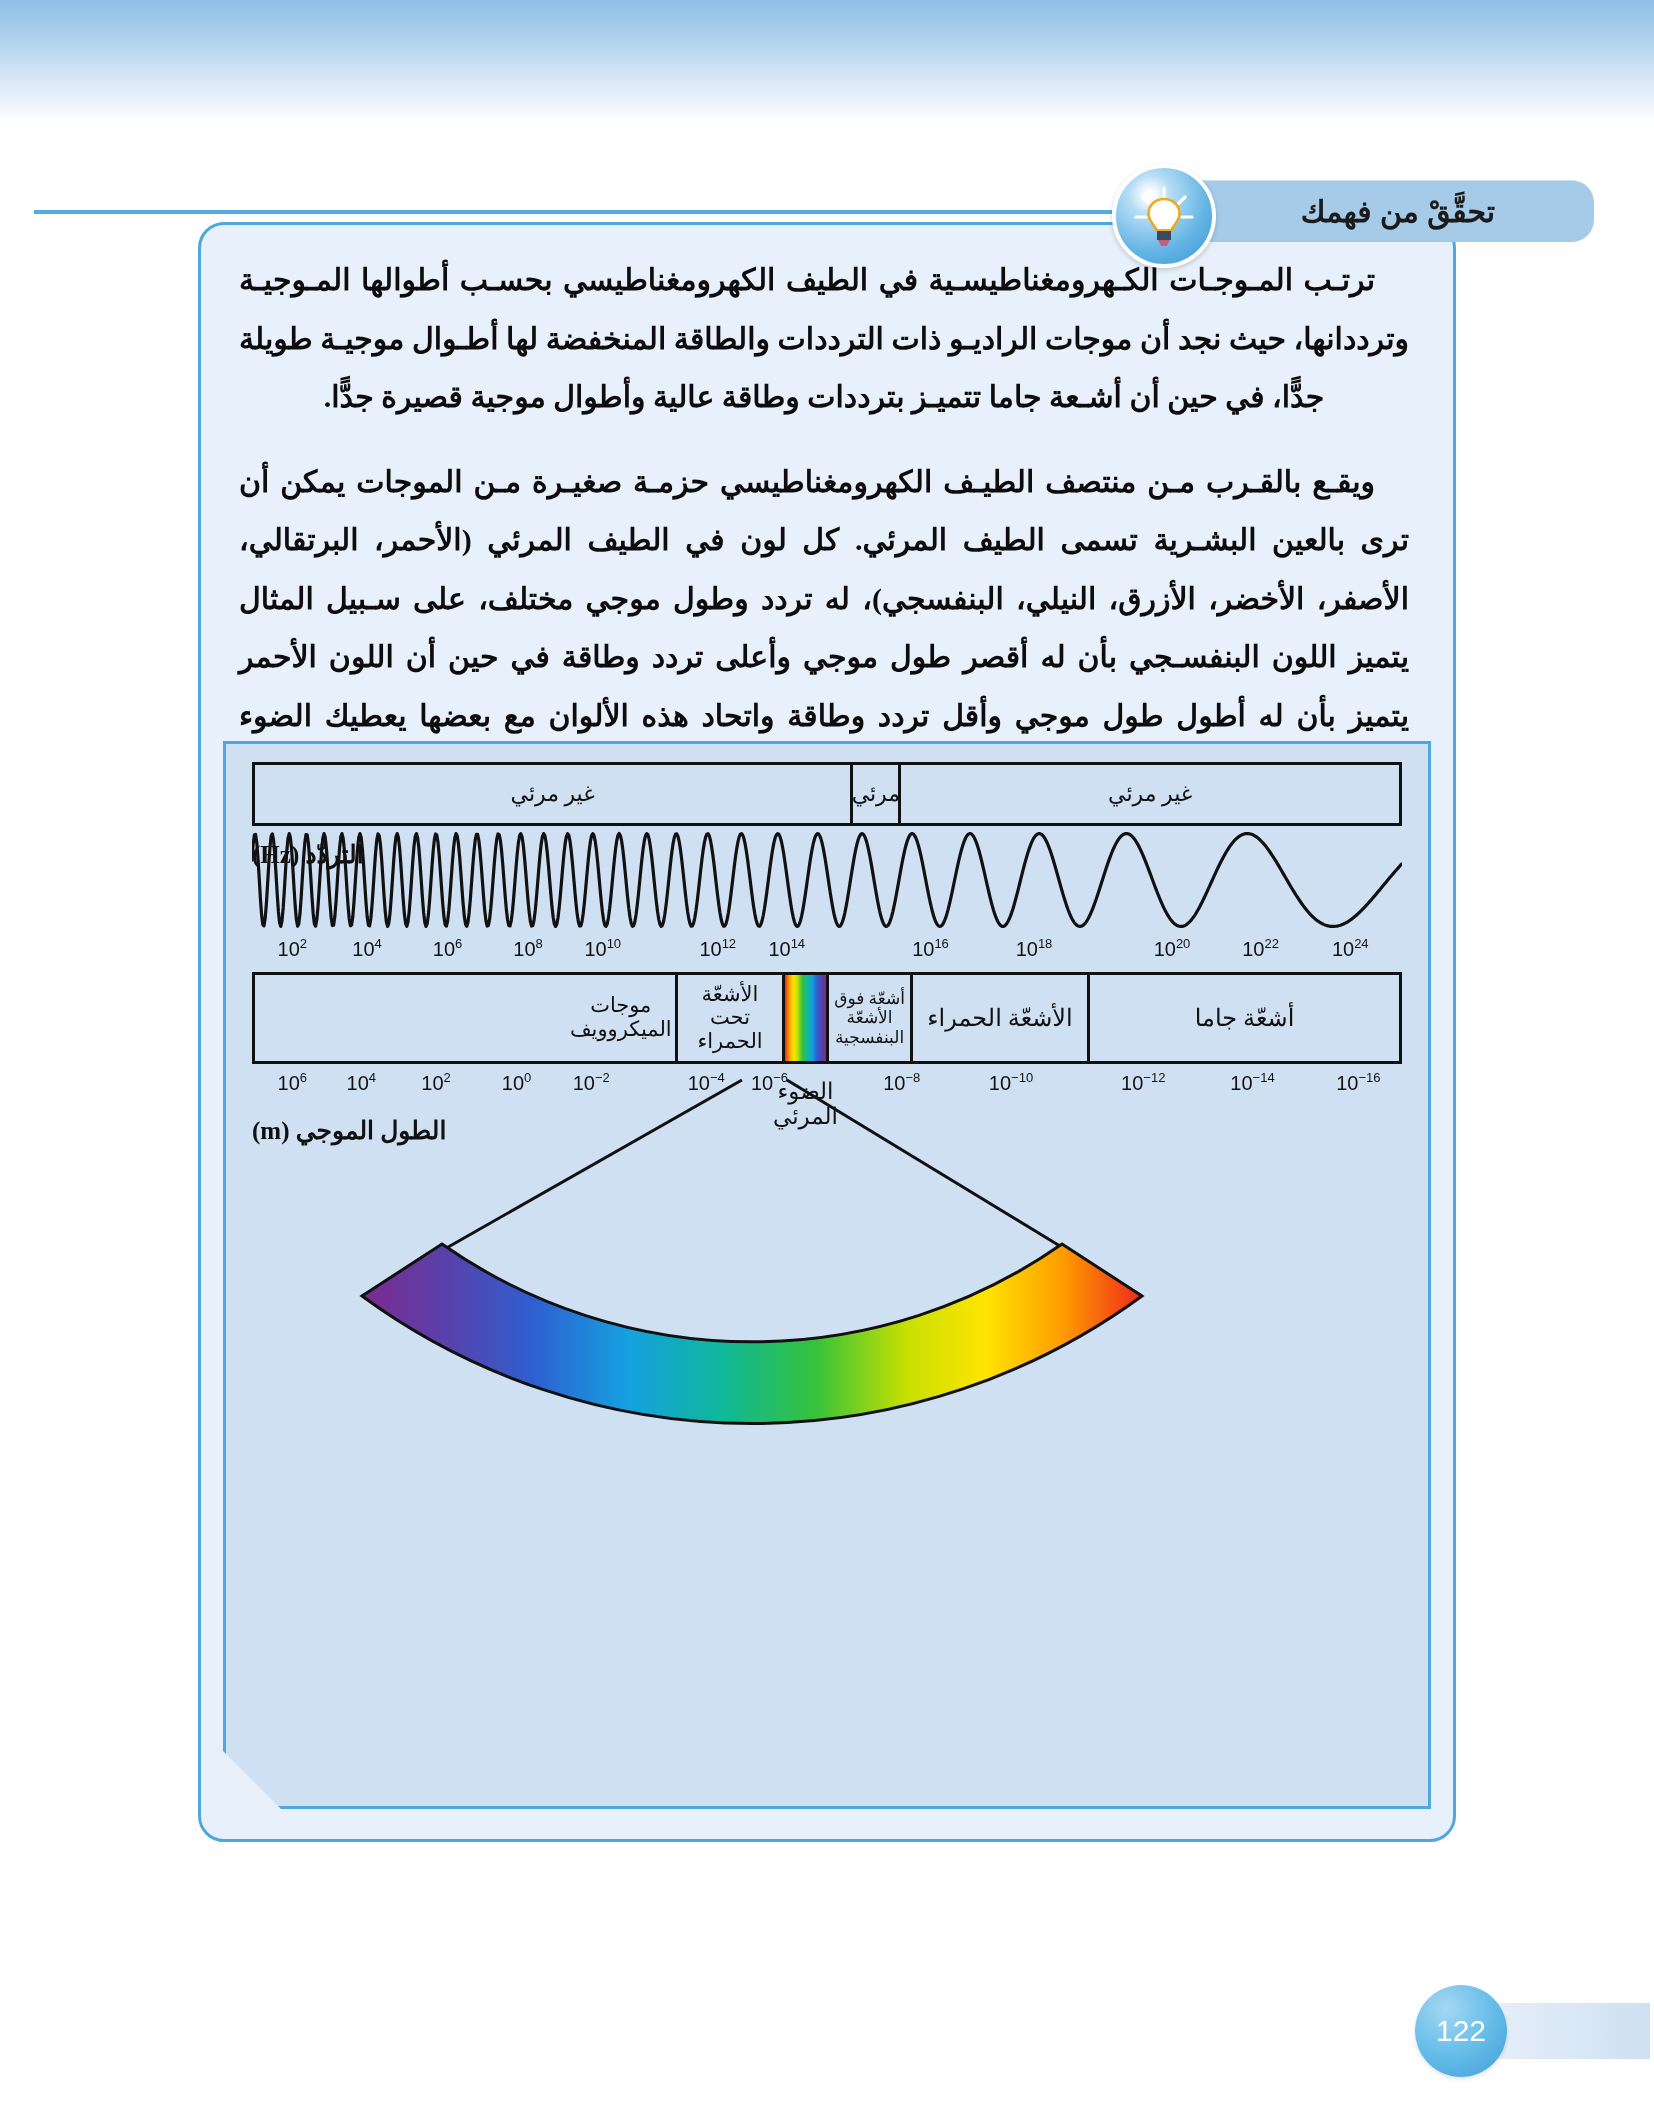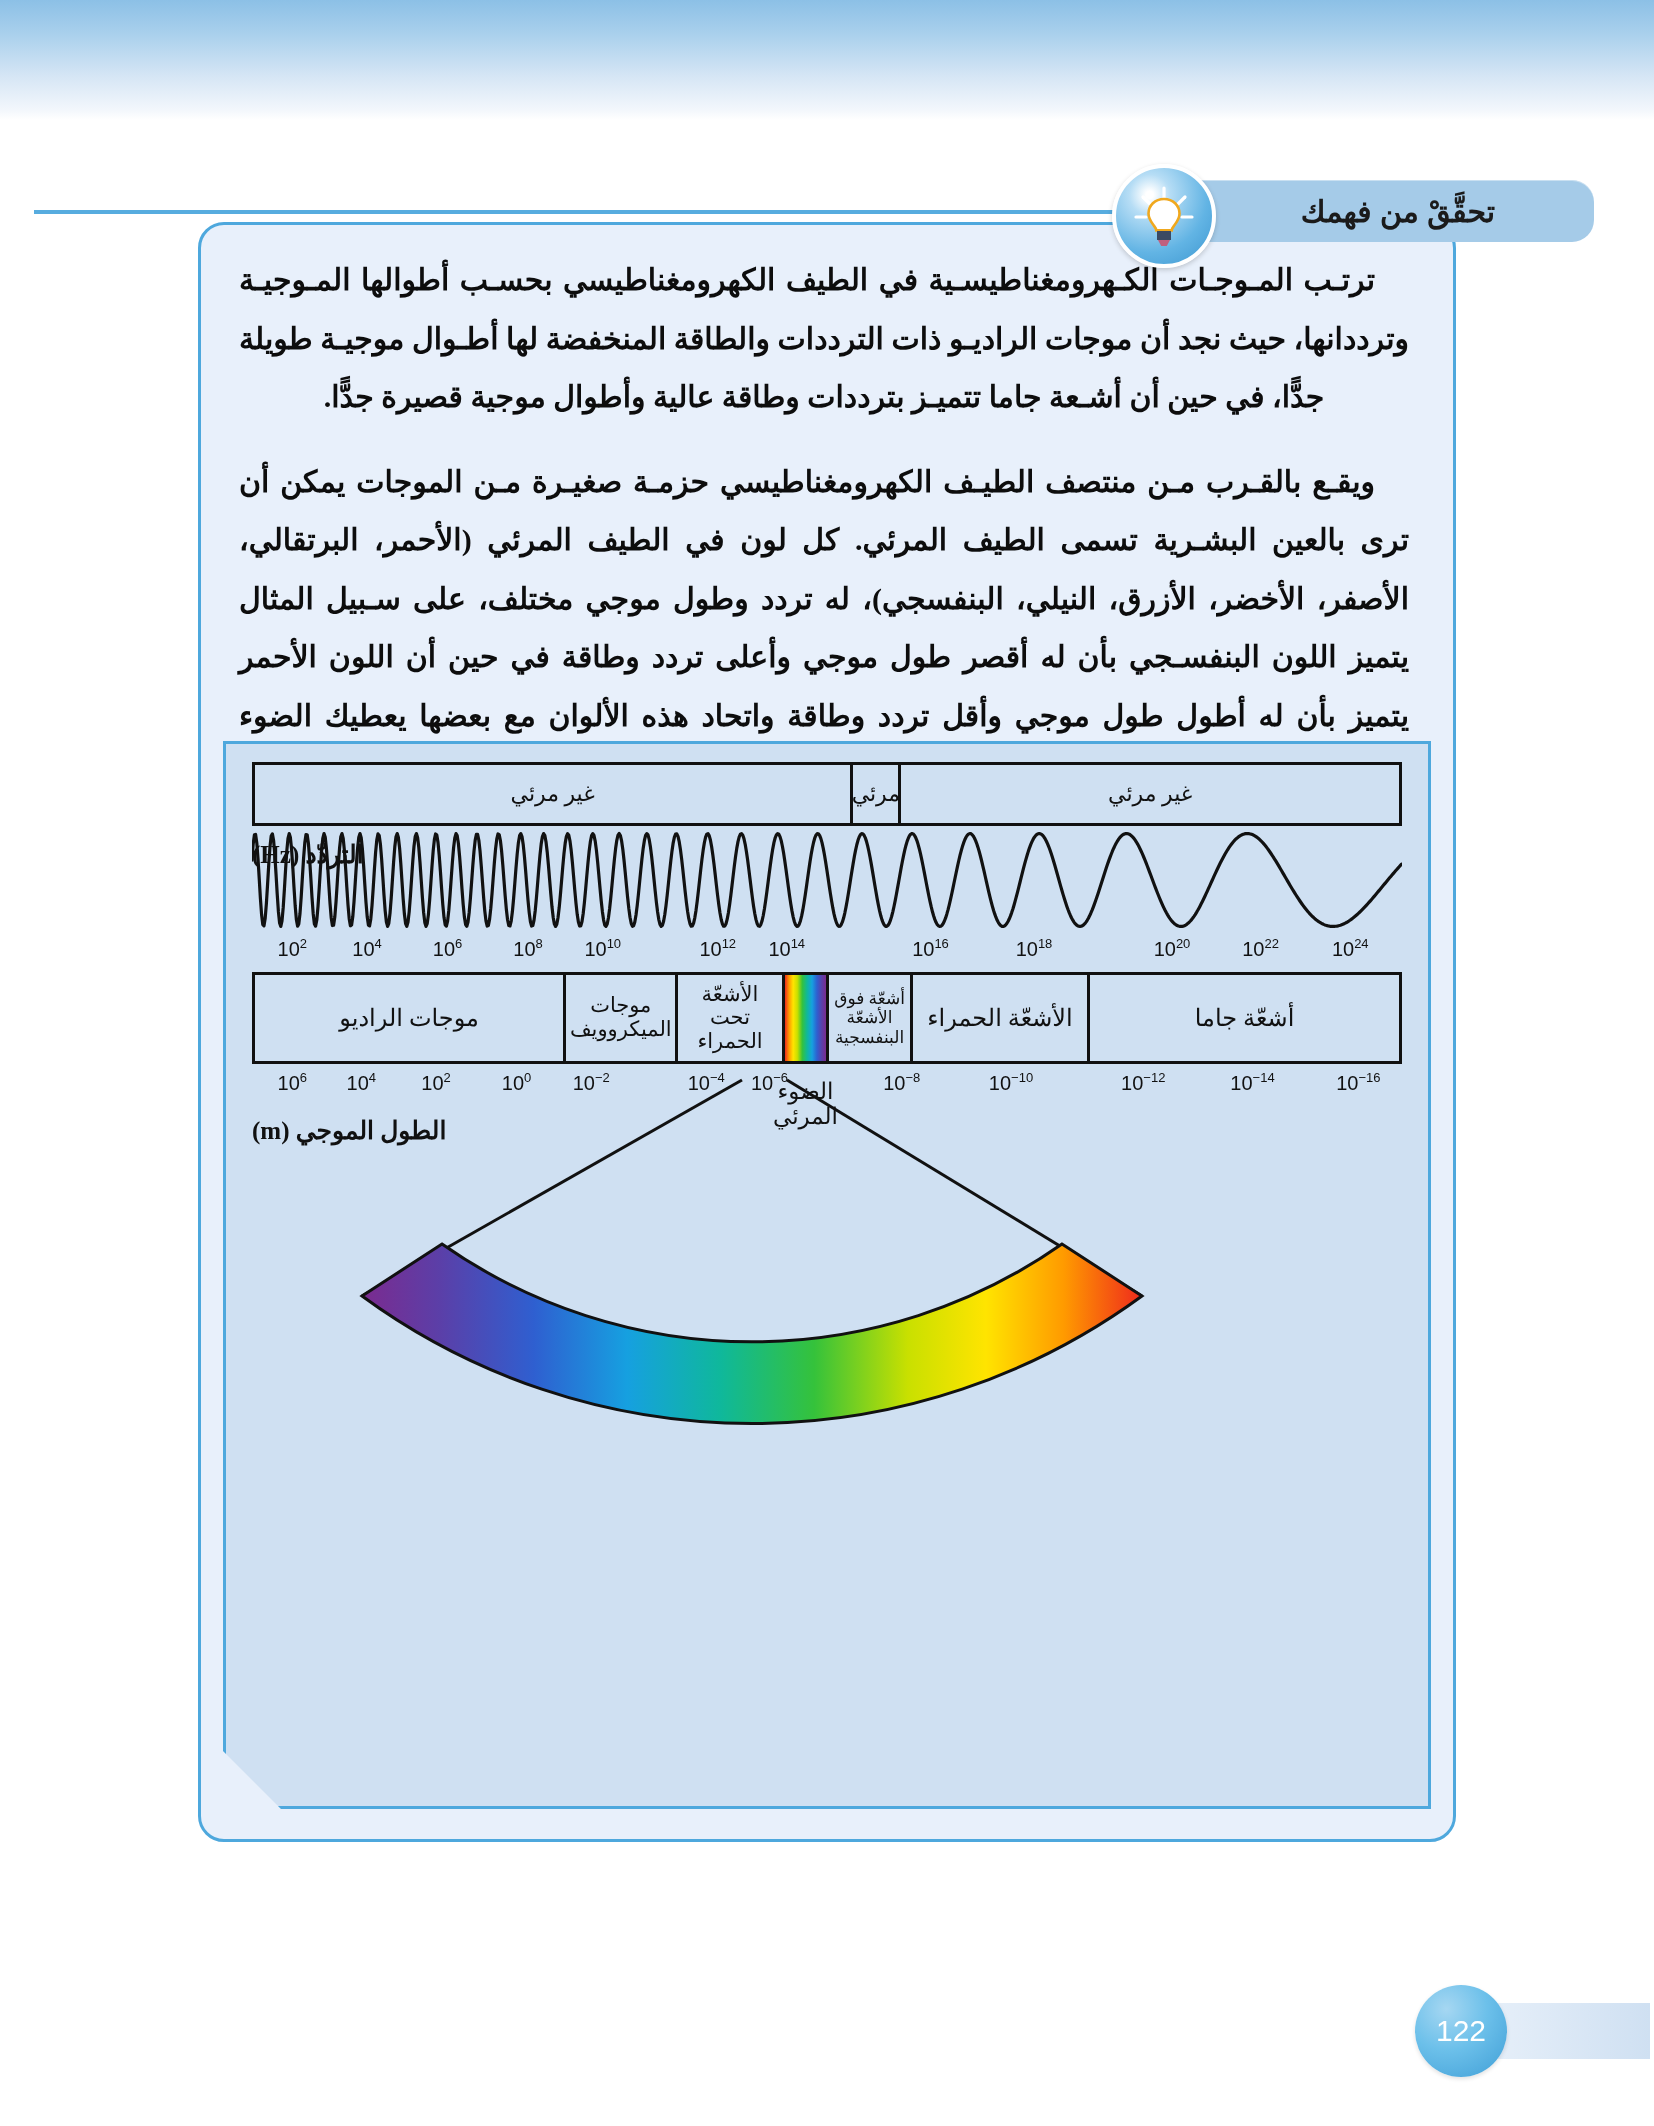--- a/index.html
+++ b/index.html
@@ -221,21 +221,20 @@
 
       <div class="band-strip" id="band-strip">
           <div class="band-cell" style="width: 27%; font-size: 24px;">أشعّة جاما</div>
           <div class="band-cell" style="width: 15.5%; font-size: 24px;">الأشعّة الحمراء</div>
           <div class="band-cell" style="width: 7.3%; font-size: 17px;">أشعّة فوق الأشعّة البنفسجية</div>
           <div class="band-cell band-rainbow" style="width: 3.9%; font-size: 17px;">
             <span class="visible-label">الضوء<br>المرئي</span>
           </div>
           <div class="band-cell" style="width: 9.3%; font-size: 21px;">الأشعّة تحت الحمراء</div>
           <div class="band-cell" style="width: 9.8%; font-size: 21px;">موجات الميكروويف</div>
-          <div class="band-cell" style="width: 27.2%; font-size: 24px;">موجات الراديو</div>
         </div>
 
       <div class="tick-row" id="wl-ticks" style="top:326px">
           <span class="tick-lbl" style="right: 3.8%;">10<sup>−16</sup></span>
           <span class="tick-lbl" style="right: 13%;">10<sup>−14</sup></span>
           <span class="tick-lbl" style="right: 22.5%;">10<sup>−12</sup></span>
           <span class="tick-lbl" style="right: 34%;">10<sup>−10</sup></span>
           <span class="tick-lbl" style="right: 43.5%;">10<sup>−8</sup></span>
           <span class="tick-lbl" style="right: 55%;">10<sup>−6</sup></span>
           <span class="tick-lbl" style="right: 60.5%;">10<sup>−4</sup></span>

